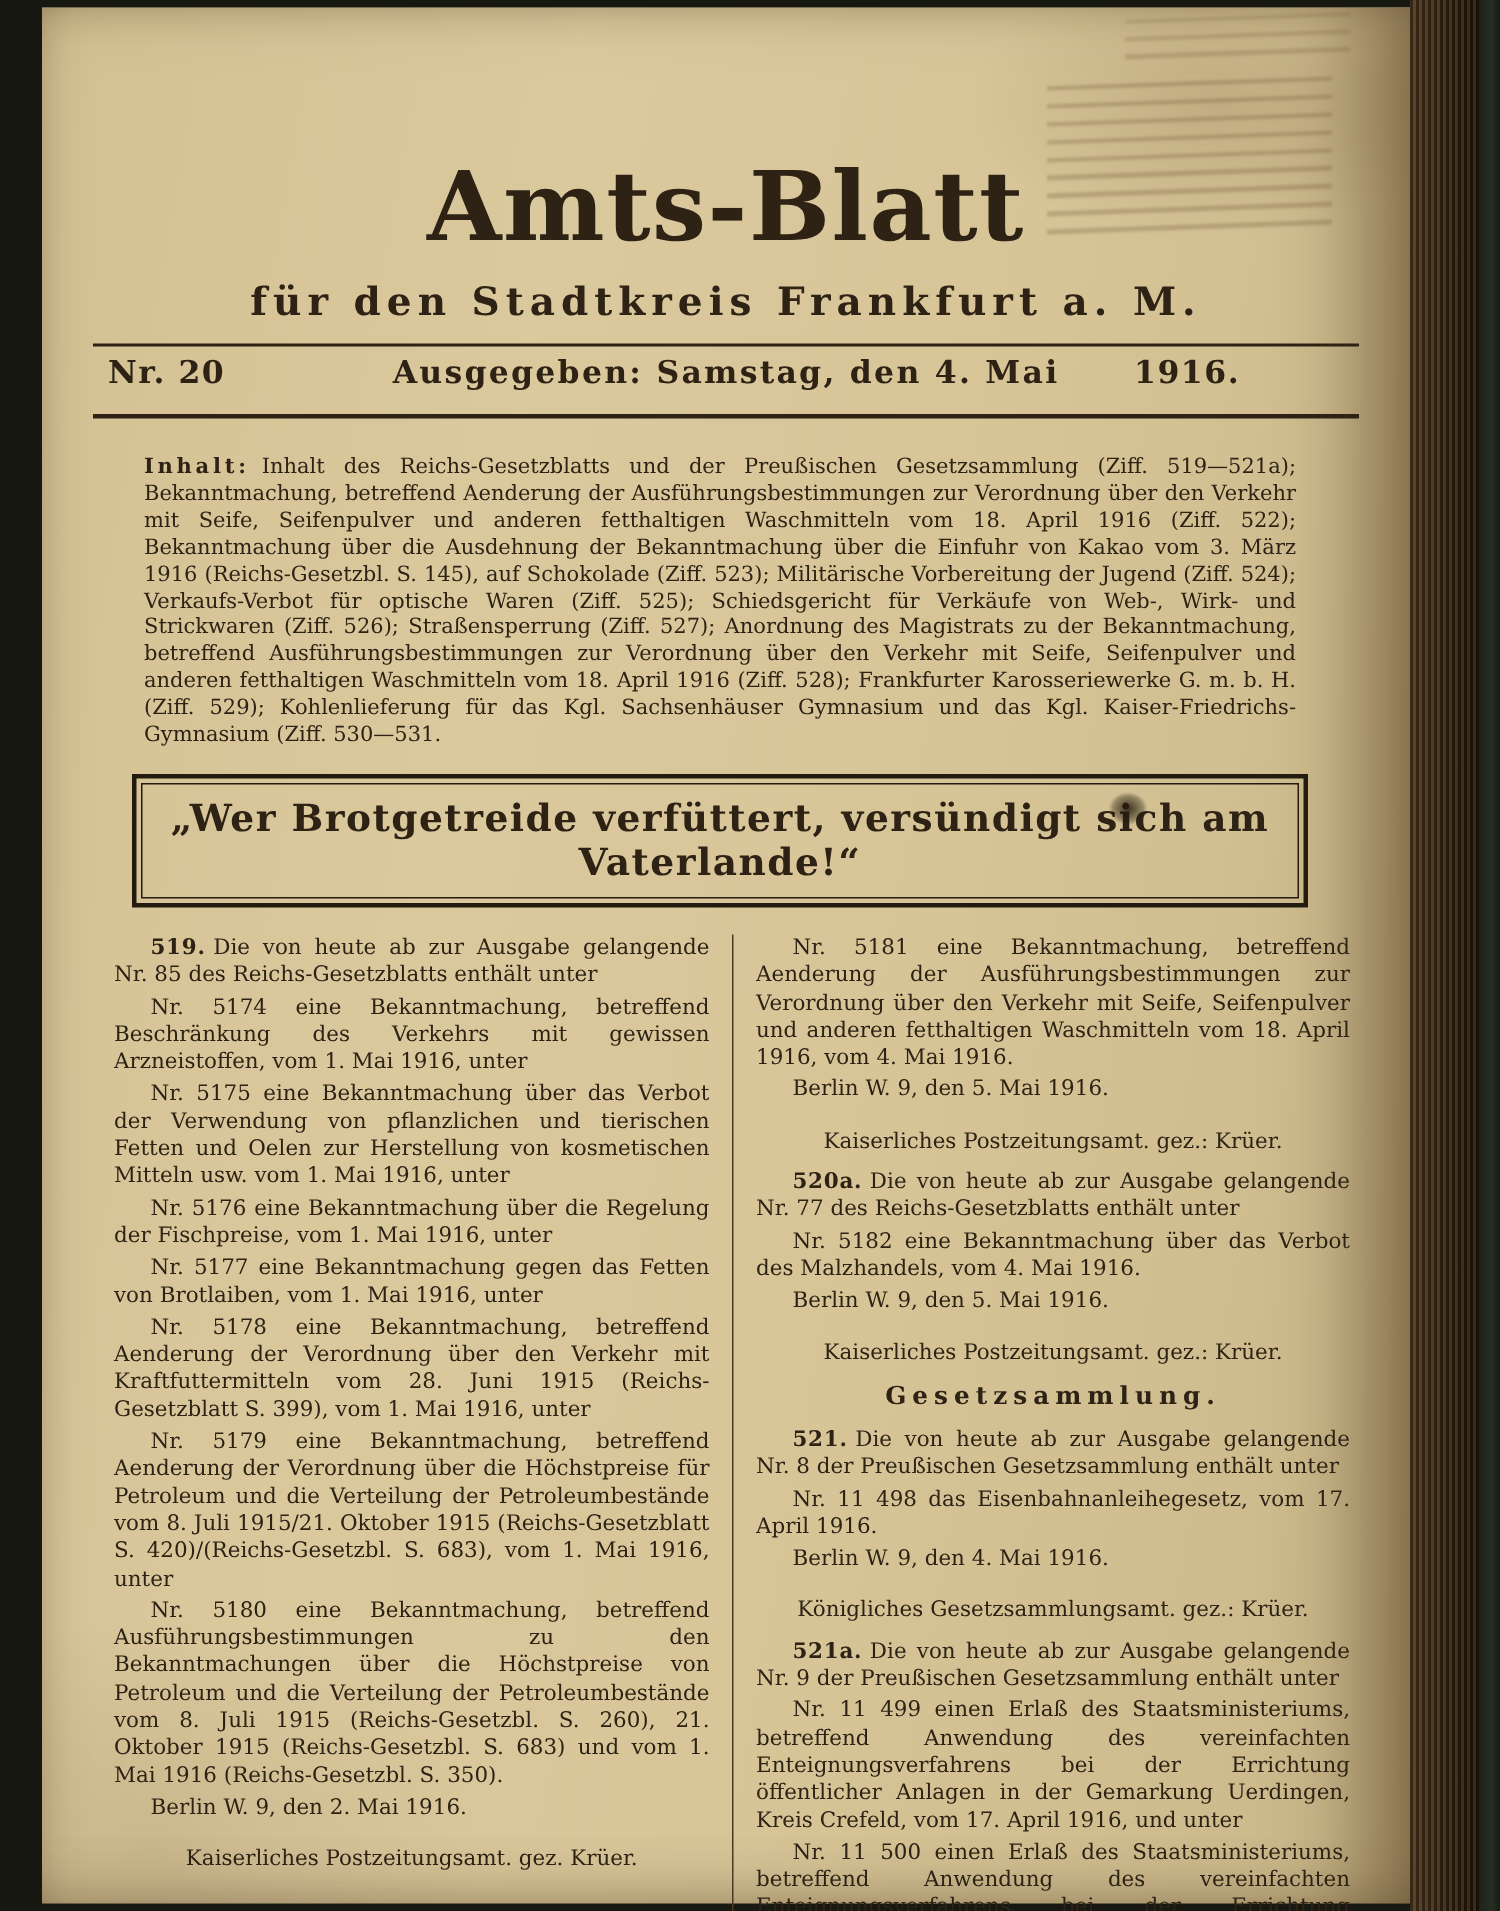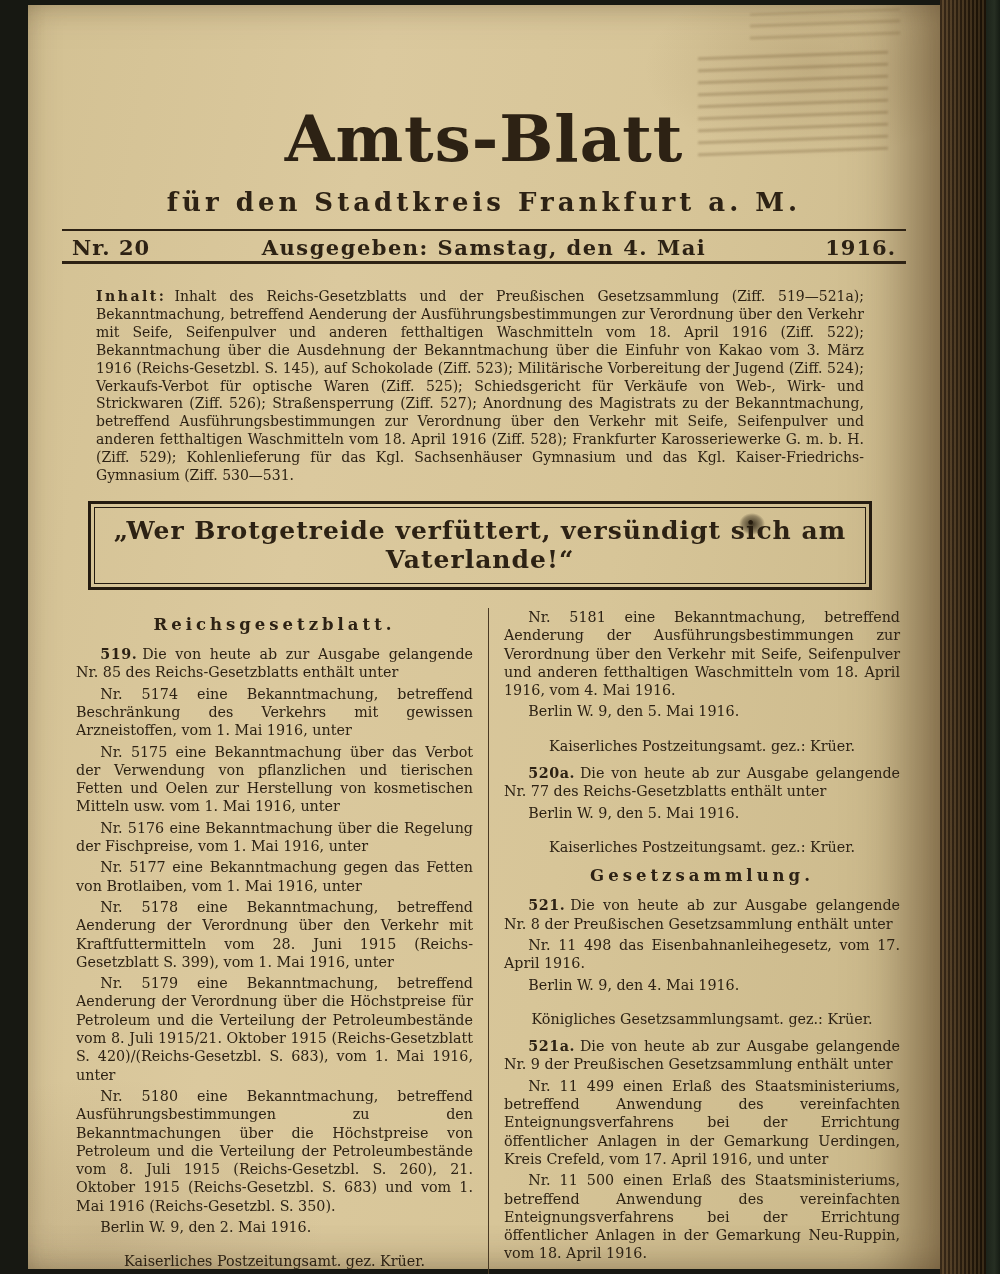--- a/index.html
+++ b/index.html
@@ -56,26 +56,26 @@
   .subtitle {
     margin-top: 16px; font-size: 26px; font-weight: bold; letter-spacing: 4px;
   }
   .mast-note { margin-top: 7px; font-size: 14px; letter-spacing: 0.5px; }
 
   
   .head-bar {
     margin: 12px 34px 0;
     border-top: 2px solid var(--ink, #2d2214);
     border-bottom: 3px solid var(--ink, #2d2214);
-    padding: 4px 10px 1px;
+    padding: 4px 10px 16px;
     display: flex; align-items: baseline;
   }
   .head-issue { width: 140px; font-size: 21px; font-weight: bold; letter-spacing: 1px; }
   .head-pub   { flex: 1; text-align: center; font-size: 21px; font-weight: bold; letter-spacing: 1.5px; }
-  .head-year  { width: 140px; text-align: right; font-size: 21px; font-weight: bold; letter-spacing: 1px; }
+  .head-year  { width: 140px; font-size: 21px; font-weight: bold; letter-spacing: 1px; }
 
   
   .inhalt {
     margin: 24px 76px 0 68px;
     font-size: 14px; line-height: 1.28; text-align: justify;
     hyphens: auto;
   }
   .inhalt-label { font-weight: bold; letter-spacing: 2.5px; padding-right: 8px; }
 
   
@@ -141,37 +141,37 @@
       <span class="inhalt-label">Inhalt:</span><span>Inhalt des Reichs-Gesetzblatts und der Preußischen Gesetzsammlung (Ziff. 519—521a); Bekanntmachung, betreffend Aenderung der Ausführungsbestimmungen zur Verordnung über den Verkehr mit Seife, Seifenpulver und anderen fetthaltigen Waschmitteln vom 18. April 1916 (Ziff. 522); Bekanntmachung über die Ausdehnung der Bekanntmachung über die Einfuhr von Kakao vom 3. März 1916 (Reichs-Gesetzbl. S. 145), auf Schokolade (Ziff. 523); Militärische Vorbereitung der Jugend (Ziff. 524); Verkaufs-Verbot für optische Waren (Ziff. 525); Schiedsgericht für Verkäufe von Web-, Wirk- und Strickwaren (Ziff. 526); Straßensperrung (Ziff. 527); Anordnung des Magistrats zu der Bekanntmachung, betreffend Ausführungsbestimmungen zur Verordnung über den Verkehr mit Seife, Seifenpulver und anderen fetthaltigen Waschmitteln vom 18. April 1916 (Ziff. 528); Frankfurter Karosseriewerke G. m. b. H. (Ziff. 529); Kohlenlieferung für das Kgl. Sachsenhäuser Gymnasium und das Kgl. Kaiser-Friedrichs-Gymnasium (Ziff. 530—531.</span>
     </p>
 
     <div class="banner">
       <div class="banner-inner">„Wer Brotgetreide verfüttert, versündigt sich am Vaterlande!“</div>
       <div class="ink-blot"></div>
     </div>
 
     <div class="columns">
       <div class="col col-left">
-          <p class="col-heading">Reichsgesetzblatt.</p>
           <p class="para"><b class="entry-num">519.</b><span>Die von heute ab zur Ausgabe gelangende Nr. 85 des Reichs-Gesetzblatts enthält unter</span></p>
           <p class="para">Nr. 5174 eine Bekanntmachung, betreffend Beschränkung des Verkehrs mit gewissen Arzneistoffen, vom 1. Mai 1916, unter</p>
           <p class="para">Nr. 5175 eine Bekanntmachung über das Verbot der Verwendung von pflanzlichen und tierischen Fetten und Oelen zur Herstellung von kosmetischen Mitteln usw. vom 1. Mai 1916, unter</p>
           <p class="para">Nr. 5176 eine Bekanntmachung über die Regelung der Fischpreise, vom 1. Mai 1916, unter</p>
           <p class="para">Nr. 5177 eine Bekanntmachung gegen das Fetten von Brotlaiben, vom 1. Mai 1916, unter</p>
           <p class="para">Nr. 5178 eine Bekanntmachung, betreffend Aenderung der Verordnung über den Verkehr mit Kraftfuttermitteln vom 28. Juni 1915 (Reichs-Gesetzblatt S. 399), vom 1. Mai 1916, unter</p>
           <p class="para">Nr. 5179 eine Bekanntmachung, betreffend Aenderung der Verordnung über die Höchstpreise für Petroleum und die Verteilung der Petroleumbestände vom 8. Juli 1915/21. Oktober 1915 (Reichs-Gesetzblatt S. 420)/(Reichs-Gesetzbl. S. 683), vom 1. Mai 1916, unter</p>
           <p class="para">Nr. 5180 eine Bekanntmachung, betreffend Ausführungsbestimmungen zu den Bekanntmachungen über die Höchstpreise von Petroleum und die Verteilung der Petroleumbestände vom 8. Juli 1915 (Reichs-Gesetzbl. S. 260), 21. Oktober 1915 (Reichs-Gesetzbl. S. 683) und vom 1. Mai 1916 (Reichs-Gesetzbl. S. 350).</p>
           <p class="para date">Berlin W. 9, den 2. Mai 1916.</p>
           <p class="sig">Kaiserliches Postzeitungsamt. gez. Krüer.</p>
         </div>
       <div class="col col-right">
           <p class="para">Nr. 5181 eine Bekanntmachung, betreffend Aenderung der Ausführungsbestimmungen zur Verordnung über den Verkehr mit Seife, Seifenpulver und anderen fetthaltigen Waschmitteln vom 18. April 1916, vom 4. Mai 1916.</p>
           <p class="para date">Berlin W. 9, den 5. Mai 1916.</p>
           <p class="sig">Kaiserliches Postzeitungsamt. gez.: Krüer.</p>
           <p class="para"><b class="entry-num">520a.</b><span>Die von heute ab zur Ausgabe gelangende Nr. 77 des Reichs-Gesetzblatts enthält unter</span></p>
+          <p class="para">Nr. 5182 eine Bekanntmachung über das Verbot des Malzhandels, vom 4. Mai 1916.</p>
           <p class="para date">Berlin W. 9, den 5. Mai 1916.</p>
           <p class="sig">Kaiserliches Postzeitungsamt. gez.: Krüer.</p>
           <p class="col-heading">Gesetzsammlung.</p>
           <p class="para"><b class="entry-num">521.</b><span>Die von heute ab zur Ausgabe gelangende Nr. 8 der Preußischen Gesetzsammlung enthält unter</span></p>
           <p class="para">Nr. 11 498 das Eisenbahnanleihegesetz, vom 17. April 1916.</p>
           <p class="para date">Berlin W. 9, den 4. Mai 1916.</p>
           <p class="sig">Königliches Gesetzsammlungsamt. gez.: Krüer.</p>
           <p class="para"><b class="entry-num">521a.</b><span>Die von heute ab zur Ausgabe gelangende Nr. 9 der Preußischen Gesetzsammlung enthält unter</span></p>
           <p class="para">Nr. 11 499 einen Erlaß des Staatsministeriums, betreffend Anwendung des vereinfachten Enteignungsverfahrens bei der Errichtung öffentlicher Anlagen in der Gemarkung Uerdingen, Kreis Crefeld, vom 17. April 1916, und unter</p>
           <p class="para">Nr. 11 500 einen Erlaß des Staatsministeriums, betreffend Anwendung des vereinfachten Enteignungsverfahrens bei der Errichtung öffentlicher Anlagen in der Gemarkung Neu-Ruppin, vom 18. April 1916.</p>

